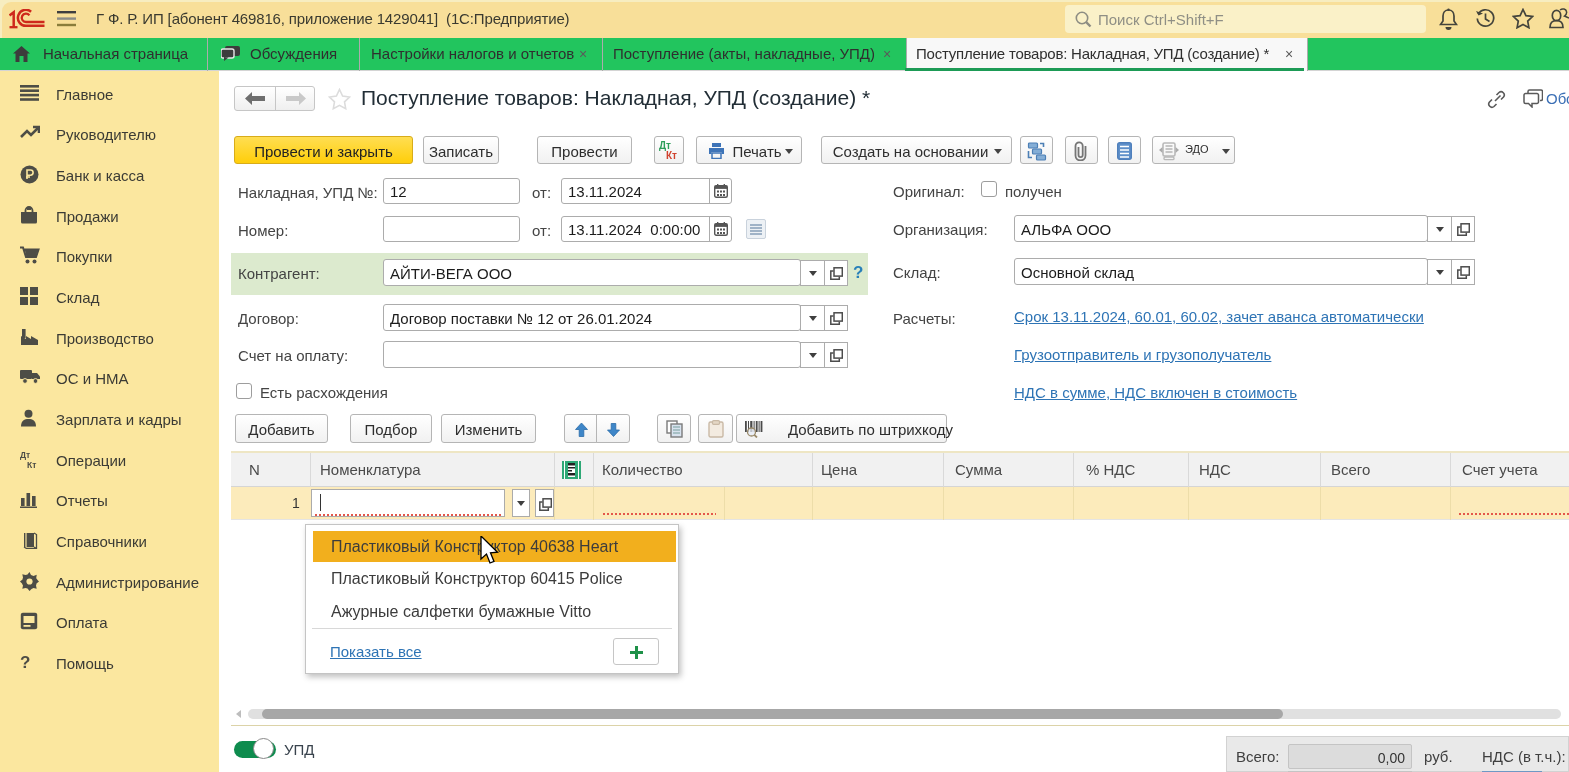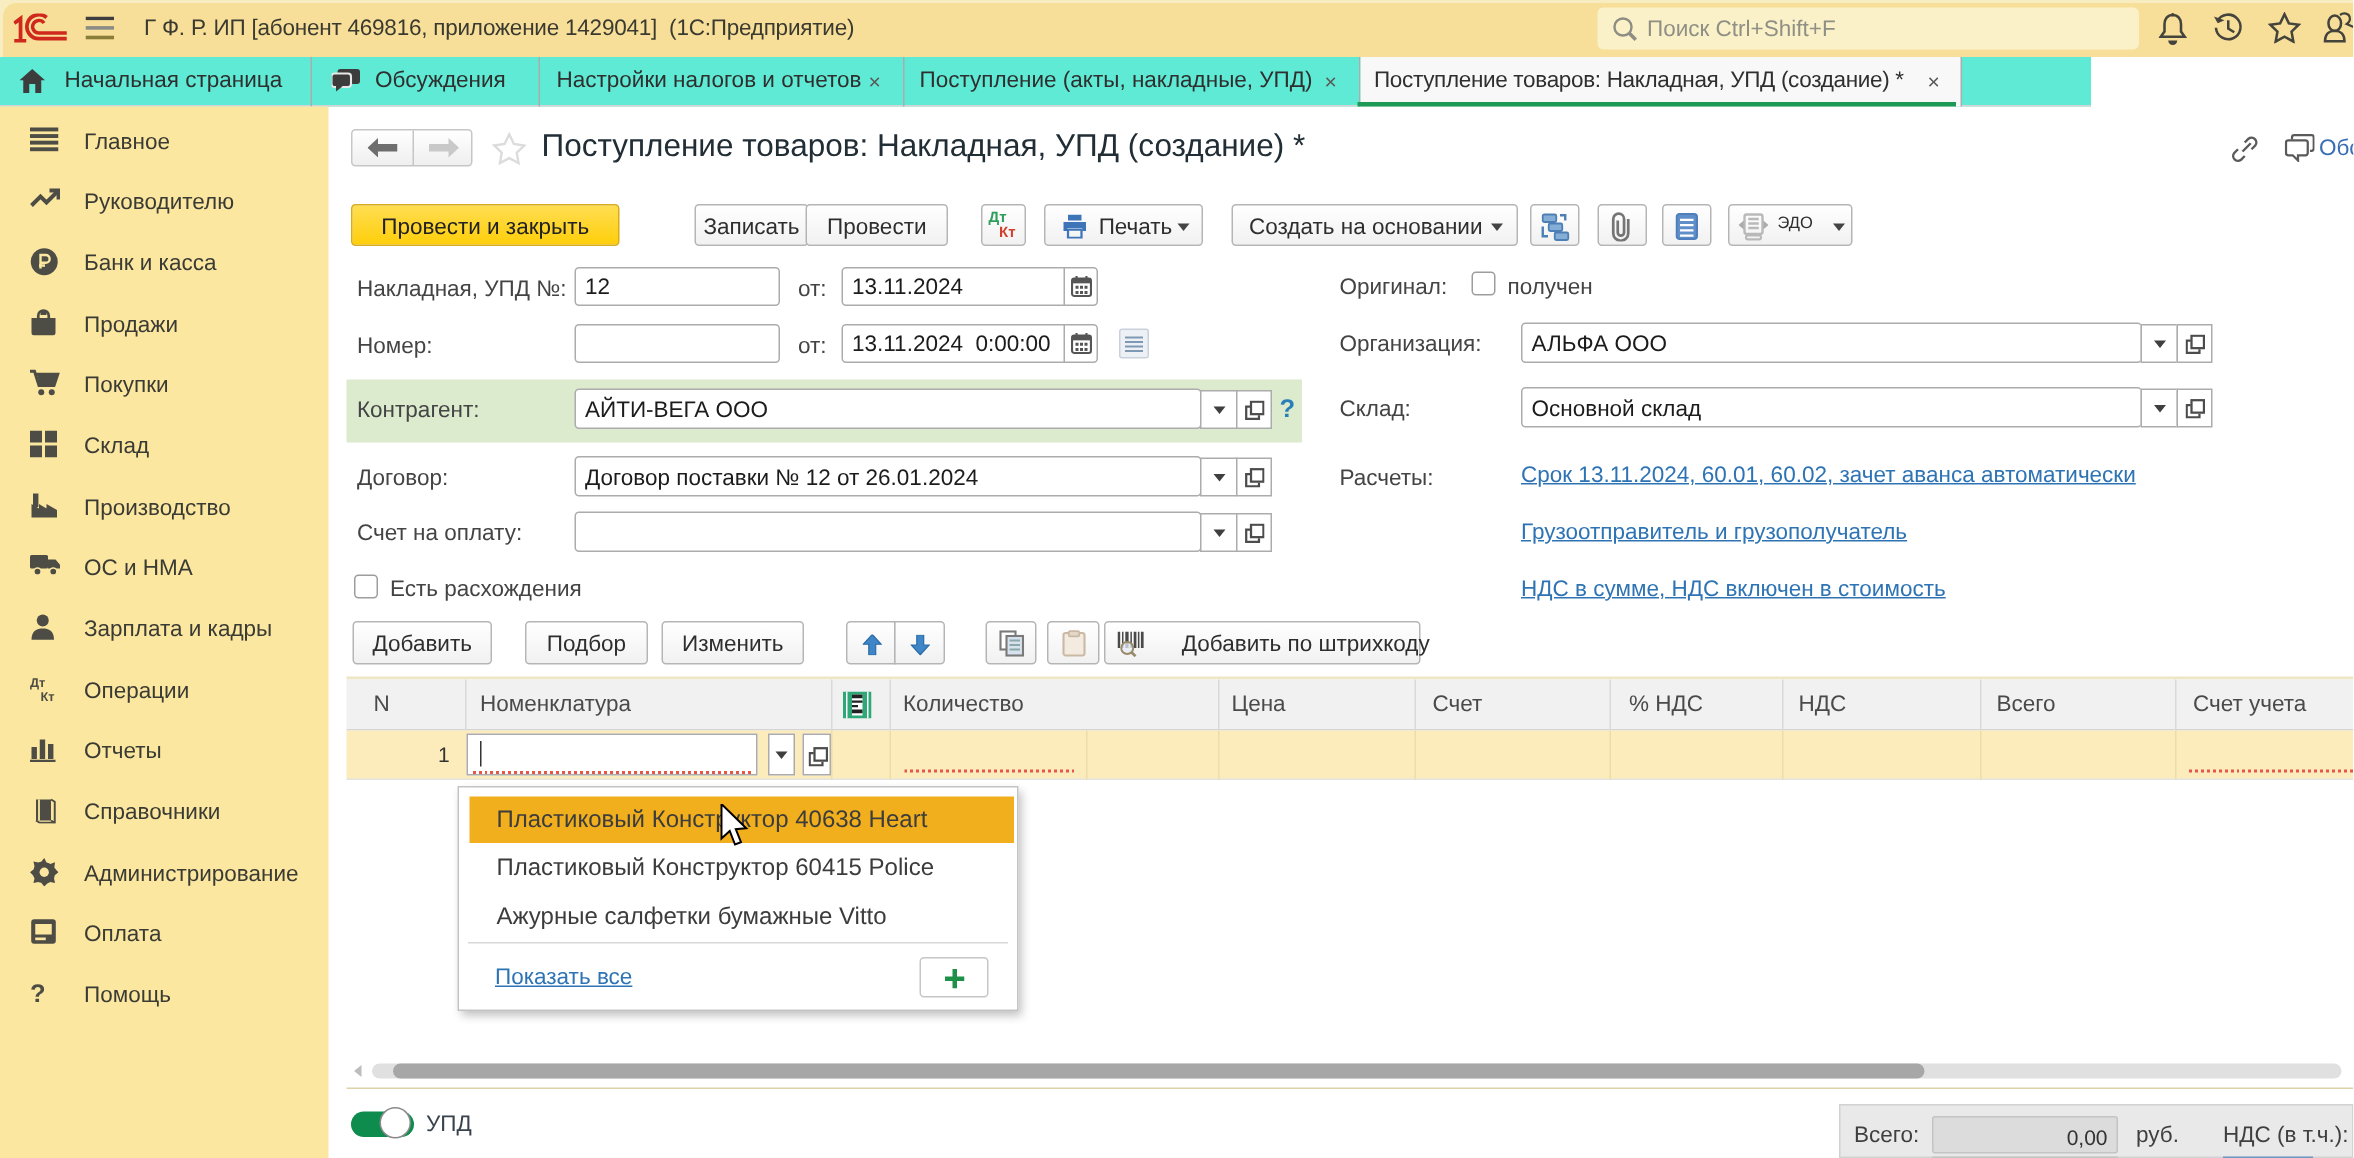--- a/index.html
+++ b/index.html
@@ -7,21 +7,21 @@
 body { font-family:"Liberation Sans", sans-serif; overflow:hidden; background:#fff; }
 #app { position:relative; width:1569px; height:772px; overflow:hidden; background:#fff; }
 .abs { position:absolute; }
 
 #topbar { position:absolute; left:0; top:0; width:1569px; height:38px; background:#F7EDC0; }
 #topbarbg { position:absolute; left:2px; top:2px; width:1567px; height:36px; background:#F8DF99; border-top-left-radius:9px; }
 #topbar .title { position:absolute; left:96px; top:10px; font-size:15px; letter-spacing:-0.15px; color:#3a3a30; white-space:nowrap; }
 #search { position:absolute; left:1065px; top:5px; width:361px; height:28px; background:#FAF1C8; border-radius:4px;text-align:right; }
 #search .ph { position:absolute; left:33px; top:6px; font-size:15px; color:#8f8f85; }
 
-#tabs { position:absolute; left:0; top:38px; width:1394px; height:33px; background:#5eead4; border-bottom:1px solid #D4D4D4; }
+#tabs { position:absolute; left:0; top:38px; width:1569px; height:33px; background:#22c55e; border-bottom:1px solid #D4D4D4; }
 .tab { position:absolute; top:0; height:33px; border-right:1px solid #ACACAC; font-size:15px; color:#2f2f2f; }
 .tab.active { background:#F8F8F8; }
 .tab .txt { position:absolute; top:7px; white-space:nowrap; }
 .tab .x { position:absolute; top:8px; color:#5a5a5a; font-size:14px; }
 #greenline { position:absolute; left:905px; top:68px; width:399px; height:3px; background:#1D9B56; }
 
 #sidebar { position:absolute; left:0; top:71px; width:219px; height:701px; background:#FBE79F; }
 .sbitem { position:absolute; left:0; width:219px; height:24px; }
 .sbitem .lbl { position:absolute; left:56px; top:4px; font-size:15px; color:#3b3b35; white-space:nowrap; }
 .sbitem svg { position:absolute; left:0; top:0; }
@@ -310,21 +310,21 @@
       <g fill="none" stroke="#5a5a5a" stroke-width="1.5">
         <path d="M5 4 L5 2.5 A 1.5 1.5 0 0 1 6.5 1 L18 1 A 1.5 1.5 0 0 1 19.5 2.5 L19.5 10 A 1.5 1.5 0 0 1 18 11.5 L17 11.5"></path>
         <path d="M1 6 A 1.5 1.5 0 0 1 2.5 4.5 L14 4.5 A 1.5 1.5 0 0 1 15.5 6 L15.5 13 A 1.5 1.5 0 0 1 14 14.5 L9 14.5 L9 18 L5.5 14.5 L2.5 14.5 A 1.5 1.5 0 0 1 1 13 Z"></path>
       </g>
     </svg>
 <div class="abs" style="left:1546px;top:90px;font-size:15px;color:#3B6FB5;">Обс</div>
 
 <div class="btn" style="left:234px;top:136px;width:179px;background:linear-gradient(#FFDE52,#FFCE0A);border-color:#D8AC1A;">
       <div class="t" style="font-weight:normal;color:#222;">Провести и закрыть</div>
     </div>
-<div class="btn" style="left:423px;top:136px;width:76px;margin-left:40px;">
+<div class="btn" style="left:423px;top:136px;width:76px;">
       <div class="t">Записать</div>
     </div>
 <div class="btn" style="left:537px;top:136px;width:95px;">
       <div class="t">Провести</div>
     </div>
 <div class="btn" style="left:654px;top:136px;width:30px;">
   <div class="abs" style="left:4px;top:3px;font-size:10px;font-weight:bold;color:#2E9E5B;">Дт</div>
   <div class="abs" style="left:11px;top:13px;font-size:10px;font-weight:bold;color:#D0422E;">Кт</div>
 </div>
 <div class="btn" style="left:696px;top:136px;width:106px;">
@@ -583,21 +583,21 @@
       </svg>
   <div class="t" style="left:29px;position:relative;top:6px">Добавить по штрихкоду</div>
 </div>
 
 <div class="abs" style="left:231px;top:451px;width:1338px;height:2px;background:#EEE6C4"></div>
 <div id="thead">
   <div class="h" style="left:18px">N</div>
   <div class="h" style="left:89px">Номенклатура</div>
   <div class="h" style="left:371px">Количество</div>
   <div class="h" style="left:590px">Цена</div>
-  <div class="h" style="left:724px">Счет</div>
+  <div class="h" style="left:724px">Сумма</div>
   <div class="h" style="left:855px">% НДС</div>
   <div class="h" style="left:968px">НДС</div>
   <div class="h" style="left:1100px">Всего</div>
   <div class="h" style="left:1231px">Счет учета</div>
   <div class="vl" style="left:79px"></div>
   <div class="vl" style="left:323px"></div>
   <div class="vl" style="left:362px"></div>
   <div class="vl" style="left:581px"></div>
   <div class="vl" style="left:712px"></div>
   <div class="vl" style="left:842px"></div>

